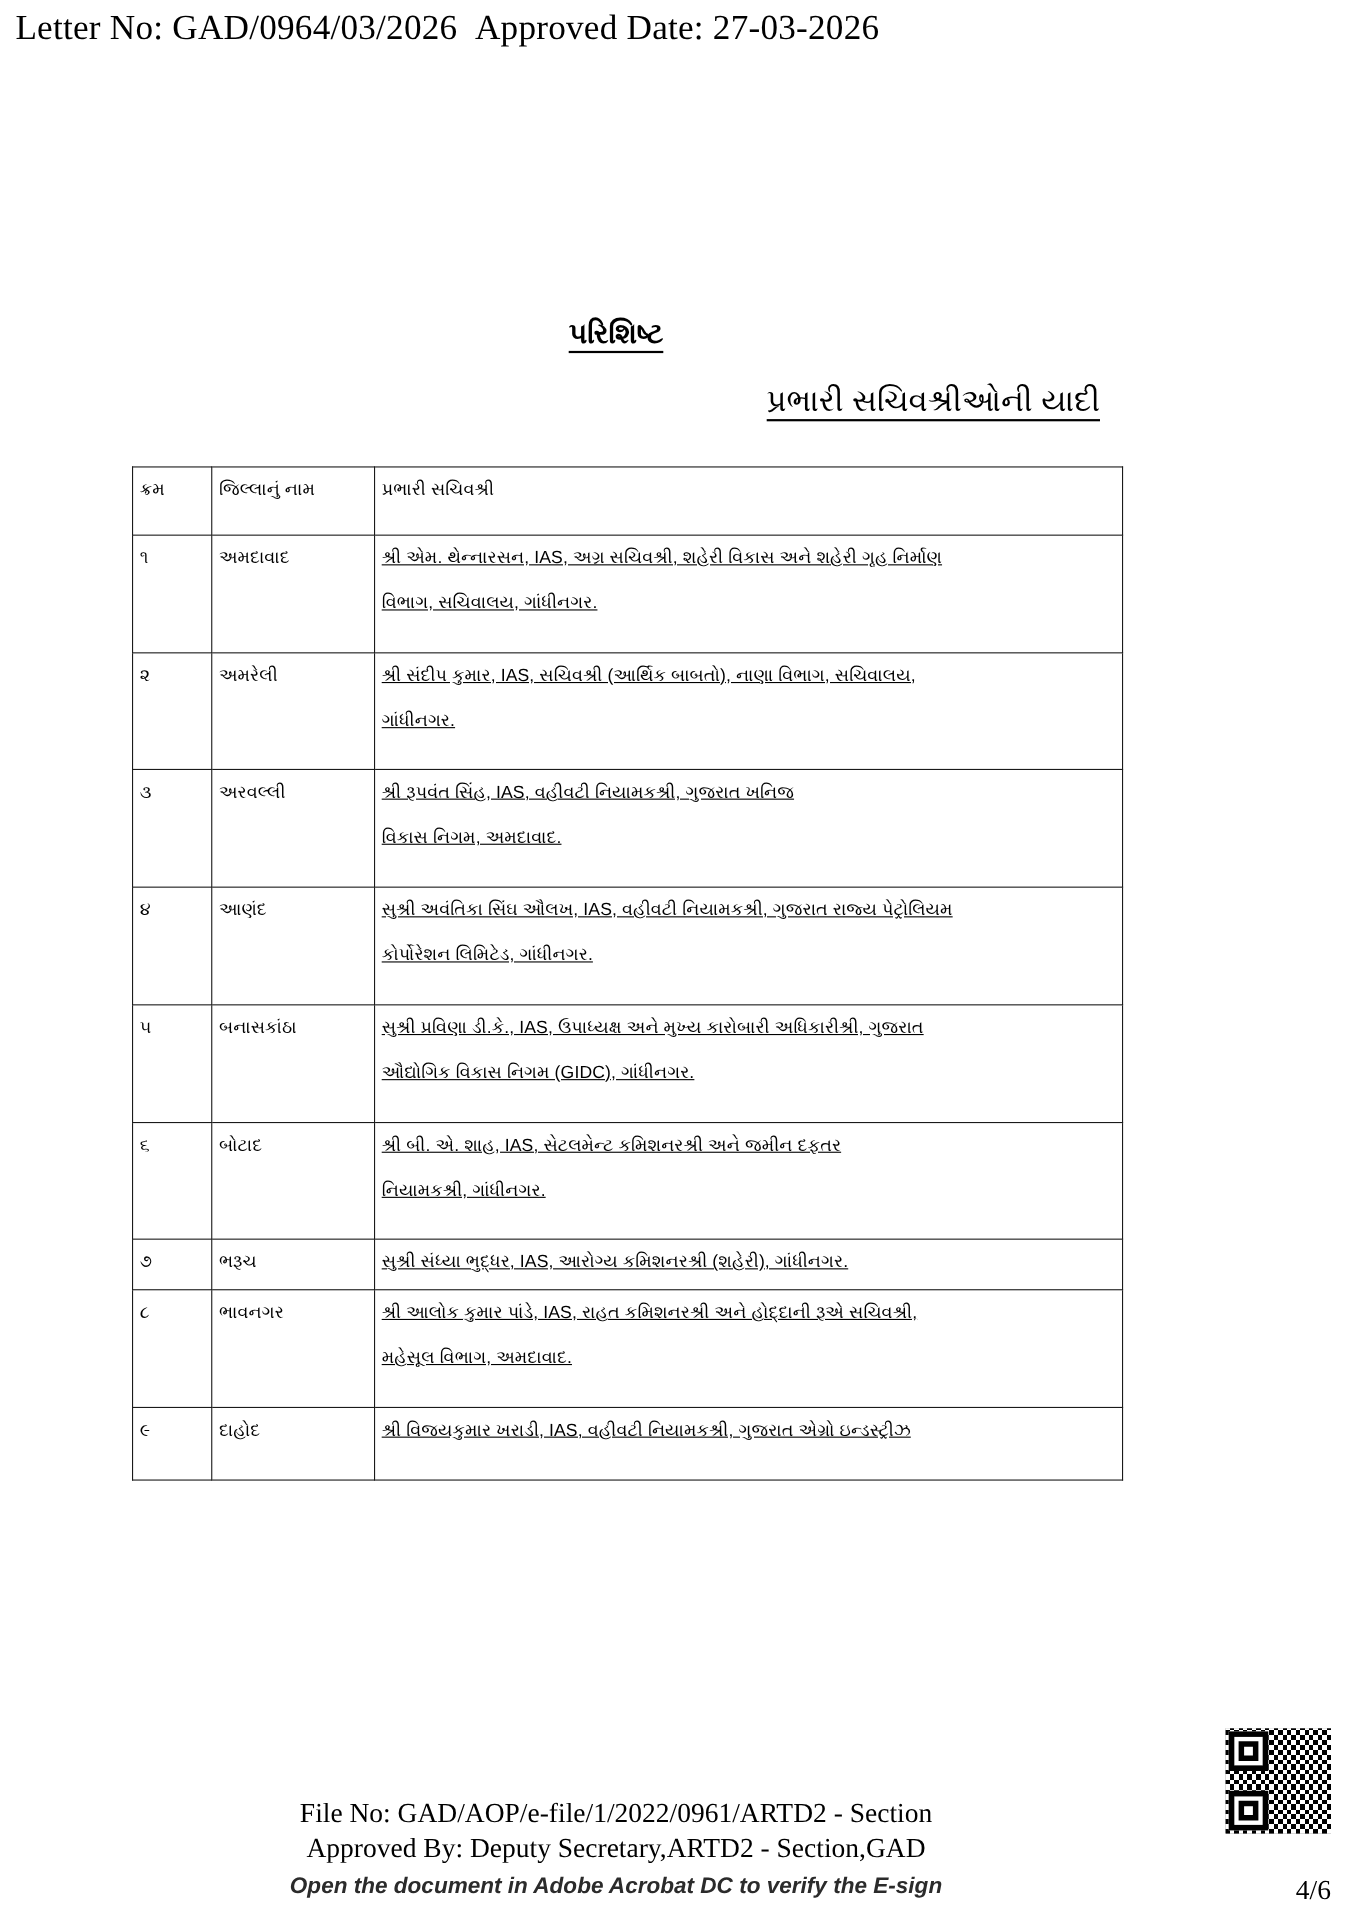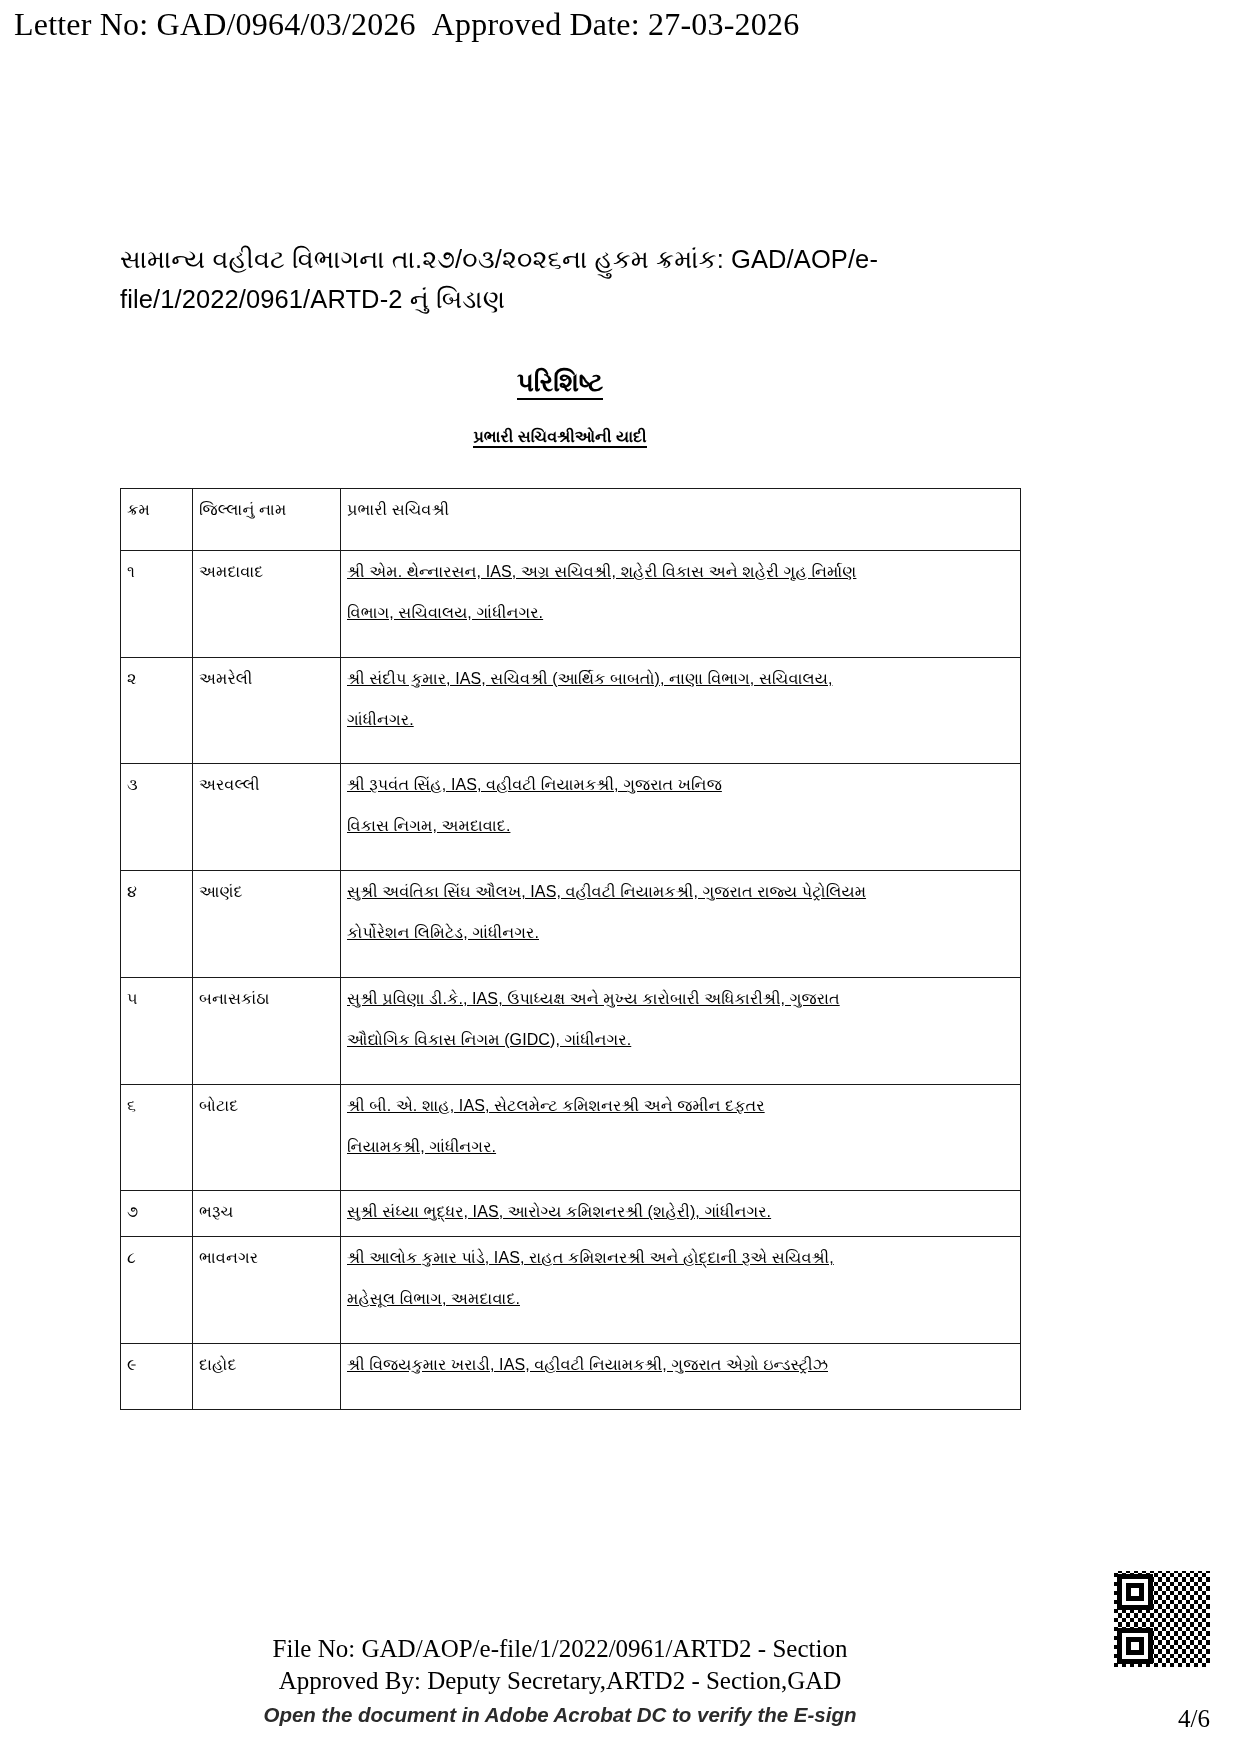--- a/index.html
+++ b/index.html
@@ -53,25 +53,25 @@
     font-size: 26px;
     font-weight: 600;
     width: 880px;
   }
   .appendix-title span {
     border-bottom: 2px solid #000;
     padding-bottom: 1px;
   }
 
   .list-title {
-    text-align: center;
+    text-align: right;
     margin-top: 30px;
     font-family: "Liberation Sans", sans-serif;
-    font-size: 16px;
-    font-weight: 700;
+    font-size: 28px;
+    font-weight: 400;
     width: 880px;
   }
   .list-title span {
     border-bottom: 2px solid #000;
     padding-bottom: 1px;
   }
 
   
   table.roster {
     margin-top: 42px;
@@ -160,21 +160,20 @@
 </style>
 </head>
 <body>
 
 <div class="header-stamp">
   <span>Letter No: GAD/0964/03/2026</span><span class="gap"></span><span>Approved Date: 27-03-2026</span>
 </div>
 
 <div class="page-body">
 
-  <div class="order-line">સામાન્ય વહીવટ વિભાગના તા.૨૭/૦૩/૨૦૨૬ના હુકમ ક્રમાંક: GAD/AOP/e-file/1/2022/0961/ARTD-2 નું બિડાણ</div>
 
   <div class="appendix-title">
     <span>પરિશિષ્ટ</span>
   </div>
 
   <div class="list-title">
     <span>પ્રભારી સચિવશ્રીઓની યાદી</span>
   </div>
 
   <table class="roster">

